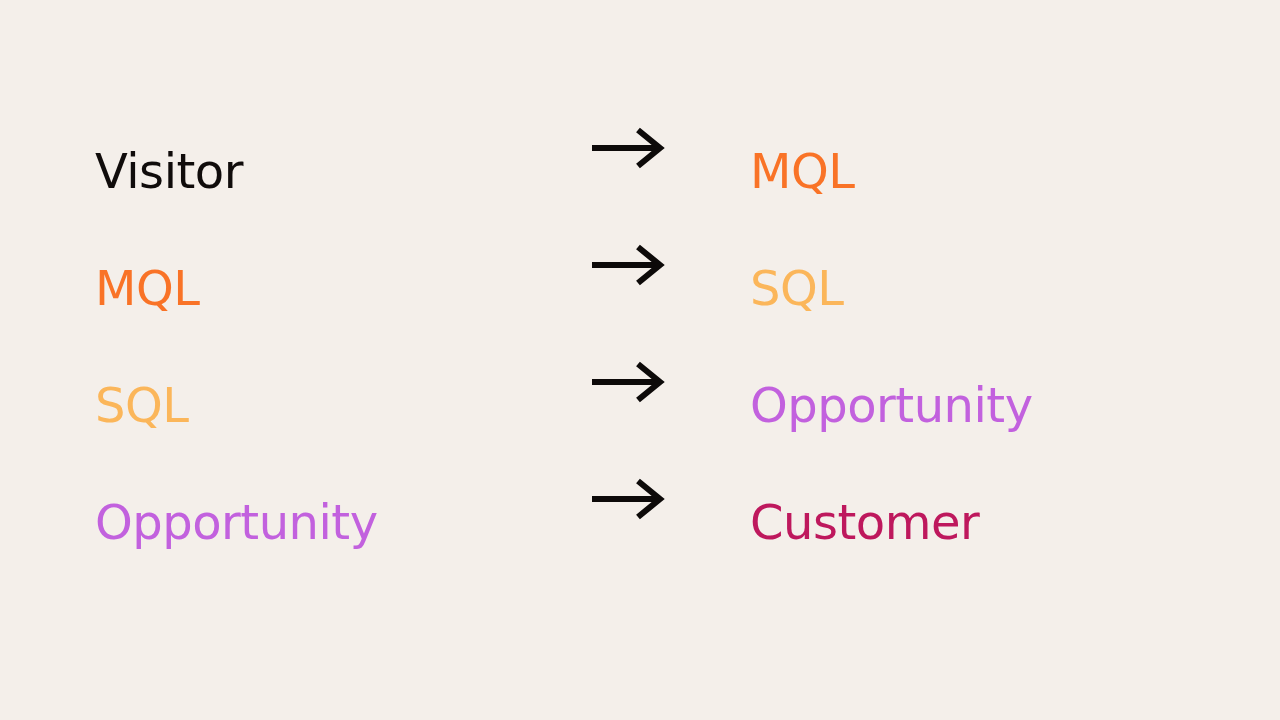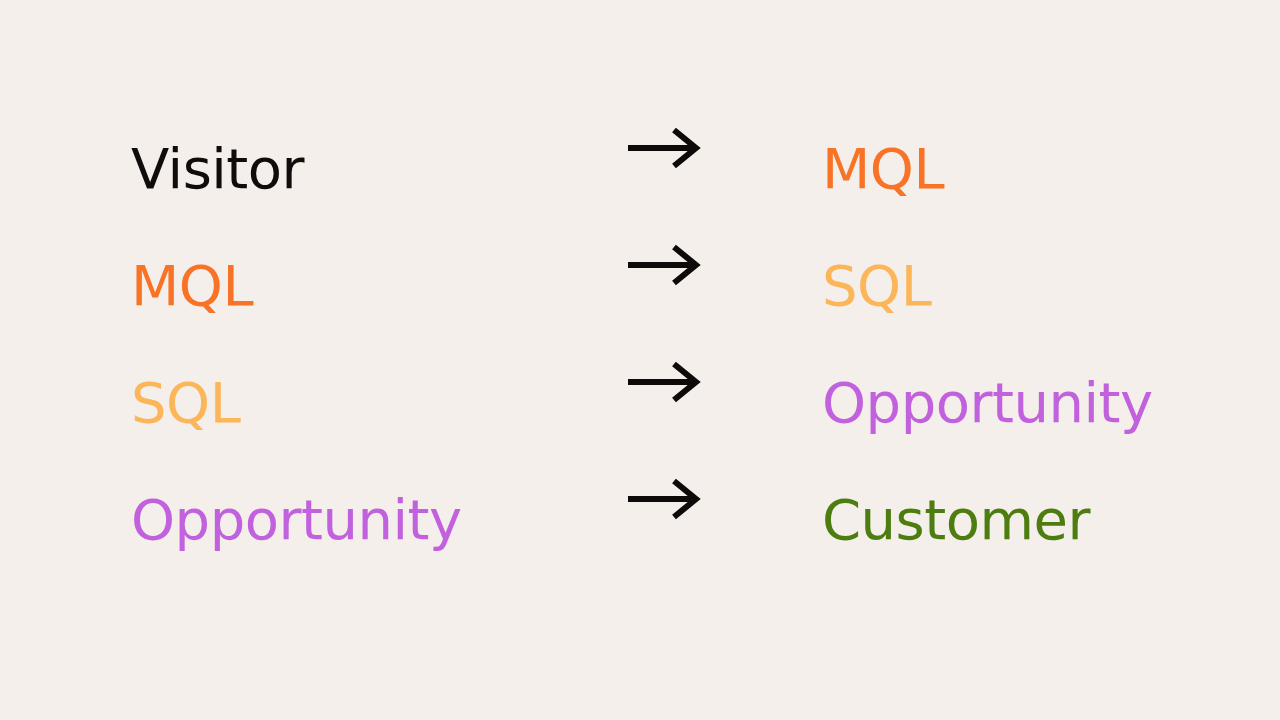--- a/index.html
+++ b/index.html
@@ -25,26 +25,25 @@
     left: 95px;
     top: 140px;
     width: 1140px;
   }
   .transition-row {
     display: flex;
     align-items: baseline;
     height: 117px;
   }
   .stage {
-    font-size: 56px;
+    font-size: 48px;
     font-weight: 400;
     line-height: 1;
     letter-spacing: -0.5px;
     white-space: nowrap;
-    margin-left: 36px;
   }
   .stage-from {
     width: 495px;
     flex: 0 0 495px;
   }
   .arrow-cell {
     flex: 0 0 160px;
     width: 160px;
     display: flex;
     align-items: center;
@@ -113,17 +112,17 @@
     <div class="transition-row">
       <span class="stage stage-from" style="color: rgb(194, 97, 222);">Opportunity</span>
       <span class="arrow-cell">
         <span class="arrow-icon">
           <svg viewBox="0 0 78 48" xmlns="http://www.w3.org/2000/svg">
             <line x1="2" y1="24" x2="66" y2="24" stroke="#0d0a09" stroke-width="6"></line>
             <polyline points="48,6 70,24 48,42" fill="none" stroke="#0d0a09" stroke-width="6" stroke-linecap="butt" stroke-linejoin="miter"></polyline>
           </svg>
         </span>
       </span>
-      <span class="stage stage-to" style="color: #4d7c0f;">Customer</span>
+      <span class="stage stage-to" style="color: #be185d;">Customer</span>
     </div>
 
   </div>
 </div>
 
 </body></html>

